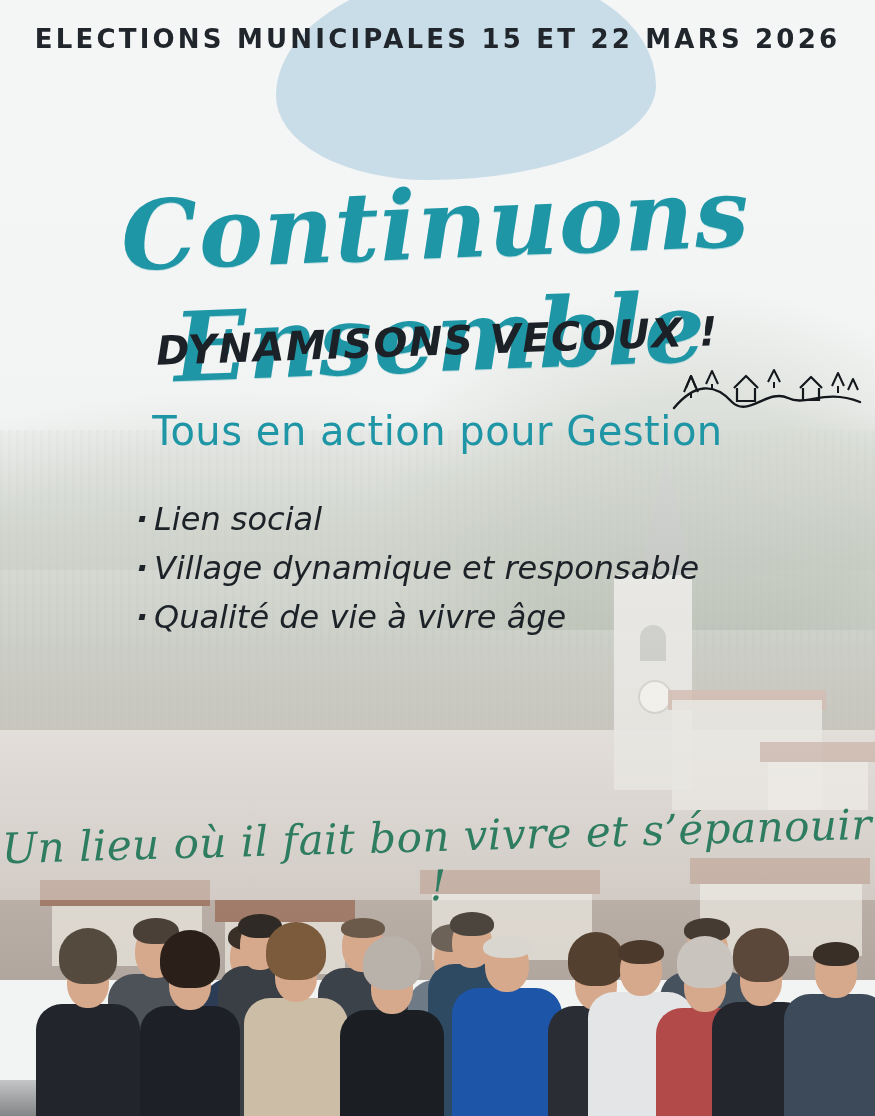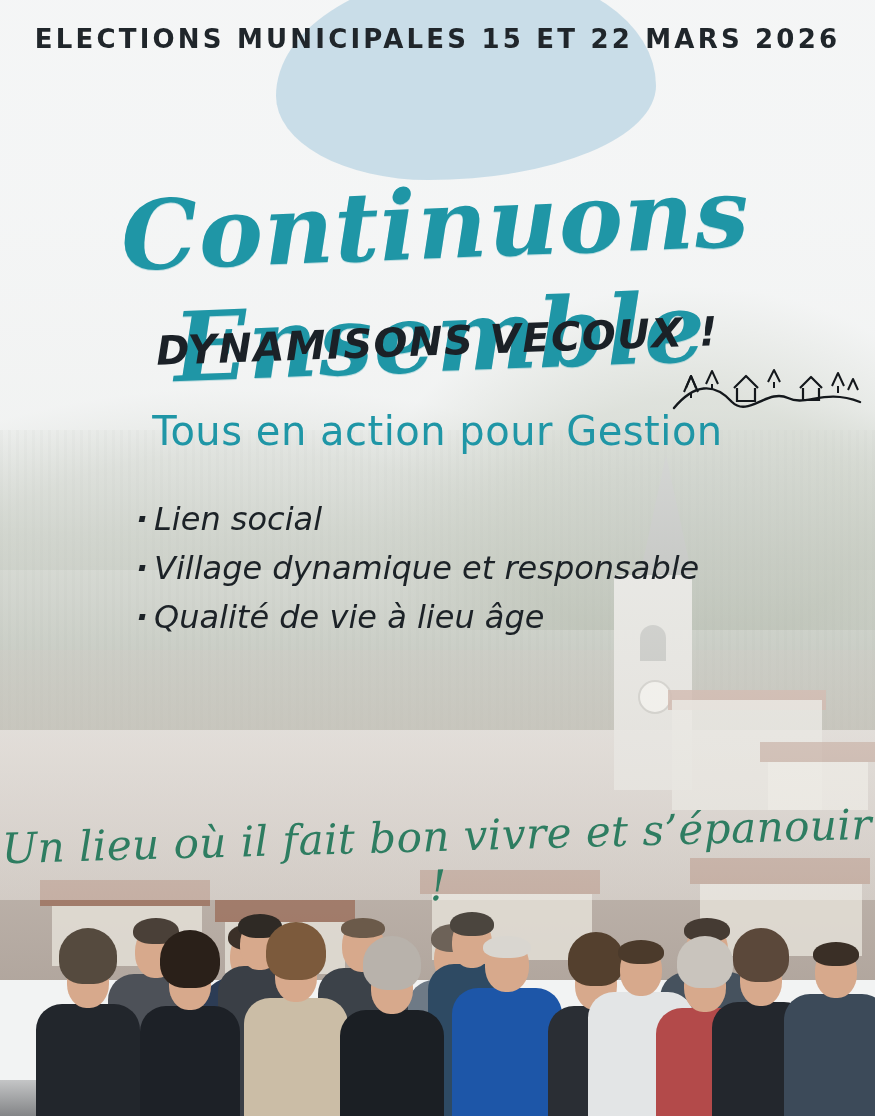--- a/index.html
+++ b/index.html
@@ -449,18 +449,18 @@
         <path d="M166 28 v7" stroke="#14181c" stroke-width="2"></path>
         <path d="M176 32 l5 -11 l5 11" stroke="#14181c" stroke-width="2" fill="none" stroke-linejoin="round"></path>
       </svg>
     </div>
 
     <div class="tagline">Tous en action pour Gestion</div>
 
     <ul class="bullets">
       <li>Lien social</li>
       <li>Village dynamique et responsable</li>
-      <li>Qualité de vie à lieu âge</li>
+      <li>Qualité de vie à vivre âge</li>
     </ul>
 
     <div class="closing">Un lieu où il fait bon vivre et s’épanouir !</div>
   </div>
 </div>
 
 </body></html>

